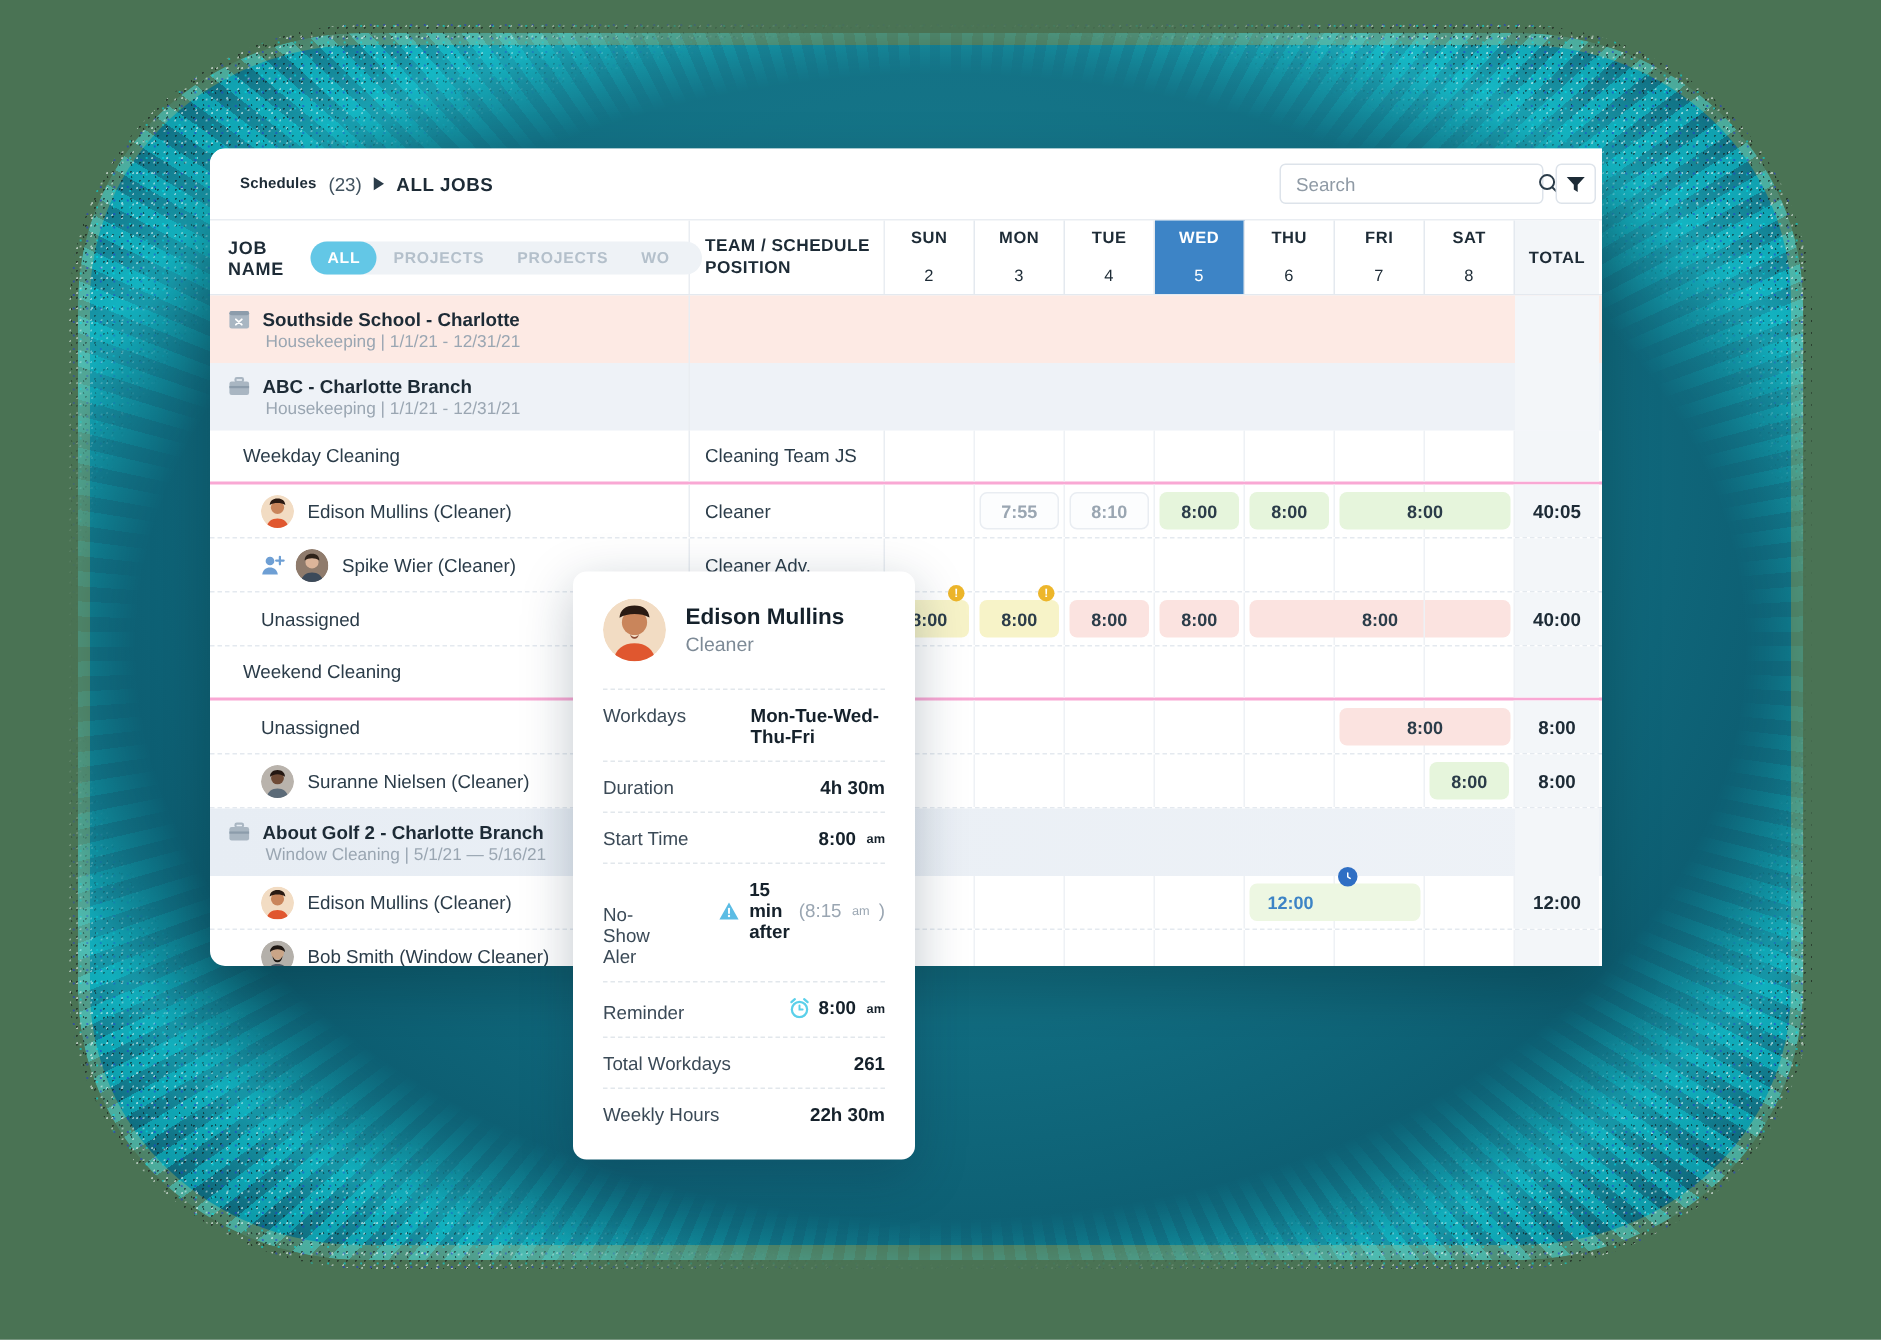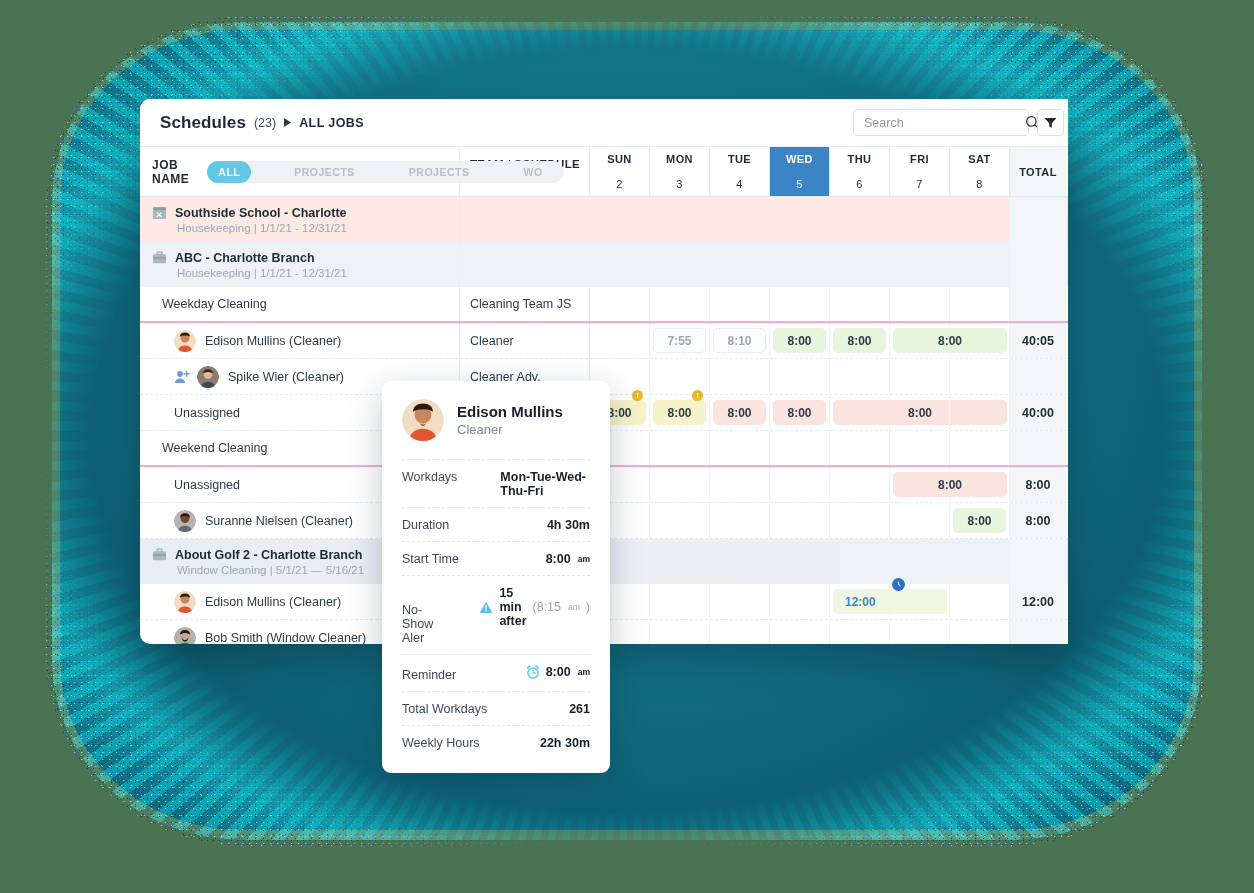--- a/index.html
+++ b/index.html
@@ -50,21 +50,21 @@
     position:absolute; left:140px; top:99px; width:928px; height:545px;
     background:#fff; border-radius:10px 0 0 10px;
     box-shadow:0 16px 40px rgba(0,0,0,.22);
     overflow:hidden;
   }
 
   
   .topbar{ height:48px; display:flex; align-items:center; padding:0 0 0 20px;
            border-bottom:1px solid #e9edf2; background:#fff; }
   .bc{ display:flex; align-items:center; gap:8px; }
-  .bc-title{ font-size:17px; font-weight:700; color:#1d2b36; letter-spacing:.1px; }
+  .bc-title{ font-size:10px; font-weight:700; color:#1d2b36; letter-spacing:.1px; }
   .bc-count{ font-size:12.5px; color:#41525f; }
   .bc-arrow{ color:#2b3c49; font-size:10px; line-height:1; }
   .bc-leaf{ font-size:12.5px; font-weight:600; color:#1d2b36; letter-spacing:.4px; }
   .topbar-right{ margin-left:auto; display:flex; align-items:center; gap:8px; padding-right:4px; }
   .search{
     width:176px; height:27px; border:1px solid #dde3ea; border-radius:4px;
     display:flex; align-items:center; padding:0 7px 0 10px; background:#fff;
   }
   .search input{ border:0; outline:0; flex:1; font-size:12.5px; color:#2b3c49;
                  font-family:"Liberation Sans", sans-serif; background:transparent; }
@@ -82,21 +82,21 @@
   .day{ width:60px; flex:0 0 60px; border-right:1px solid #eef1f5; position:relative;
         display:flex; align-items:center; justify-content:center; }
   .c-total{ width:56px; flex:0 0 56px; display:flex; align-items:center; justify-content:center;
             font-size:12.5px; font-weight:700; color:#1d2b36; background:#f3f6f9; }
 
   
   .hrow{ height:50px; border-bottom:1px solid #e4e9ef; }
   .hrow .c-job{ justify-content:flex-start; gap:0; }
   .hdr-label{ font-size:12px; font-weight:700; color:#1d2b36; letter-spacing:.5px; }
   .chips{ margin-left:18px; display:flex; align-items:center; background:#eef2f6;
-          border-radius:13px; height:22px; padding:0 10px 0 0;gap:32px; }
+          border-radius:13px; height:22px; padding:0 10px 0 0; }
   .chip{ font-size:10.5px; font-weight:700; letter-spacing:.5px; color:#b4c0cb;
          padding:0 11px; height:22px; display:flex; align-items:center; cursor:pointer; }
   .chip.on{ background:#63c7e6; color:#fff; border-radius:13px; }
   .hrow .c-team{ align-items:center; font-size:11.5px; font-weight:700; color:#1d2b36;
                  line-height:1.25; letter-spacing:.3px; display:flex; }
   .hday{ width:60px; flex:0 0 60px; border-right:1px solid #e4e9ef; display:flex;
          flex-direction:column; align-items:center; justify-content:center; gap:13px;
          font-size:11px; font-weight:700; color:#1d2b36; letter-spacing:.4px; cursor:pointer; }
   .hday .d2{ font-weight:400; font-size:11px; }
   .hday.sel{ background:#3d84c6; color:#fff; }

